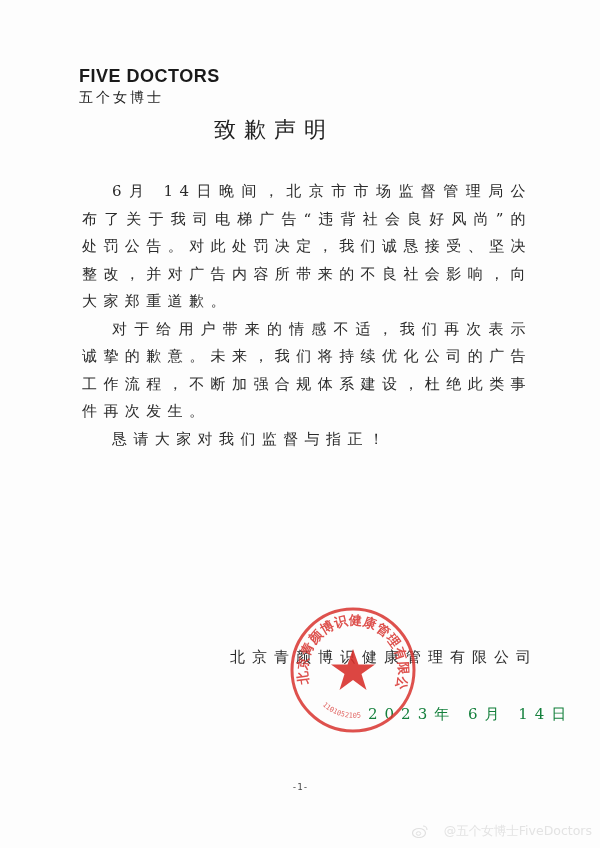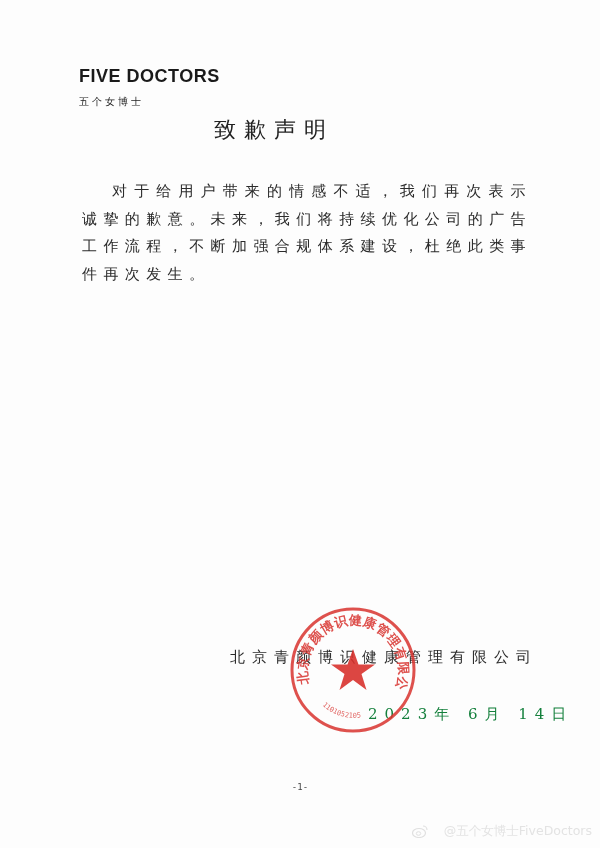--- a/index.html
+++ b/index.html
@@ -2,21 +2,21 @@
 <html><head>
   <meta charset="utf-8">
   <style>
     html, body { margin: 0; padding: 0; }
     body {
       width: 600px; height: 848px; background: #fdfdfd; position: relative; overflow: hidden;
       font-family: "DejaVu Serif", "Liberation Serif", serif; color: #2a2a2a;
     }
     .brand { position: absolute; left: 79px; top: 66px; }
     .brand-en { font-family: "Liberation Sans", "DejaVu Sans", sans-serif; font-weight: bold; font-size: 18px; letter-spacing: 0.5px; color: #1a1a1a; line-height: 20px; }
-    .brand-zh { font-family: "DejaVu Sans", sans-serif; font-size: 10px; letter-spacing: 3px; color: #222; margin-top: 9px; }
+    .brand-zh { font-family: "DejaVu Sans", sans-serif; font-size: 14px; letter-spacing: 3px; color: #222; margin-top: 3px; }
     .title { position: absolute; left: 0; width: 548px; top: 115px; text-align: center; font-size: 22px; letter-spacing: 8px; color: #222; }
     .body { position: absolute; left: 82px; top: 178px; width: 450px; }
     .para { font-size: 15px; line-height: 27.5px; letter-spacing: 6.4px; margin: 0; text-indent: 2em; text-align: justify; color: #2b2b2b; }
     .sign { position: absolute; top: 648px; left: 230px; font-size: 15px; letter-spacing: 7px; color: #2b2b2b; }
     .date { position: absolute; top: 705px; left: 368px; font-size: 15px; letter-spacing: 7px; color: #15803d; }
     .stamp { position: absolute; left: 288px; top: 605px; width: 130px; height: 130px; }
     .pagenum { position: absolute; top: 782px; left: 0; width: 600px; text-align: center; font-size: 9px; color: #444; font-family: "DejaVu Sans Mono", monospace; }
     .watermark { position: absolute; right: 8px; top: 823px; font-family: "DejaVu Sans", sans-serif; font-size: 12.5px; color: #e3e3e3; display: flex; align-items: center; gap: 16px; }
     .watermark svg { display: block; }
   </style>
@@ -24,21 +24,23 @@
 <body>
 
 <div class="brand">
   <div class="brand-en">FIVE DOCTORS</div>
   <div class="brand-zh">五个女博士</div>
 </div>
 
 <div class="title">致歉声明</div>
 
 <div class="body">
+  <p class="para">6月 14日晚间，北京市市场监督管理局公布了关于我司电梯广告“违背社会良好风尚”的处罚公告。对此处罚决定，我们诚恳接受、坚决整改，并对广告内容所带来的不良社会影响，向大家郑重道歉。</p>
   <p class="para">对于给用户带来的情感不适，我们再次表示诚挚的歉意。未来，我们将持续优化公司的广告工作流程，不断加强合规体系建设，杜绝此类事件再次发生。</p>
+  <p class="para">恳请大家对我们监督与指正！</p>
 </div>
 
 <div class="sign">北京青颜博识健康管理有限公司</div>
 <div class="date">2023年 6月 14日</div>
 
 <svg class="stamp" viewBox="0 0 130 130">
   <defs>
     <path id="arcTop" d="M 22 82 A 46 46 0 1 1 108 82" fill="none"></path>
     <path id="arcBot" d="M 32 98 A 46 46 0 0 0 90 106" fill="none"></path>
   </defs>

